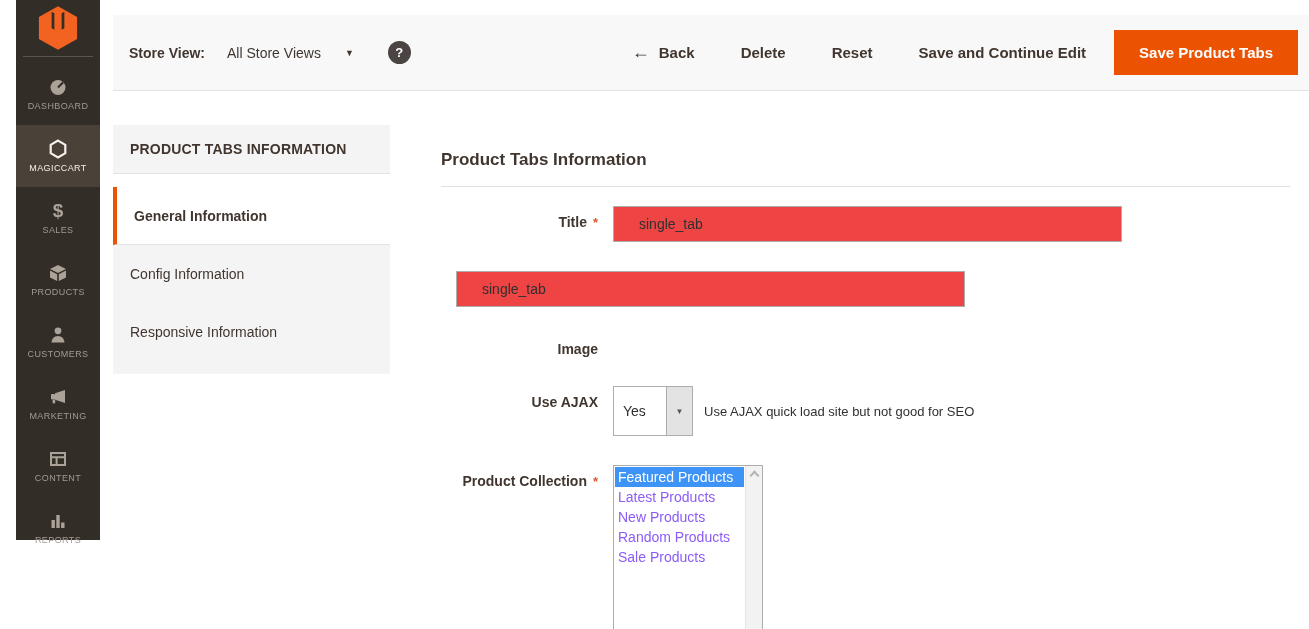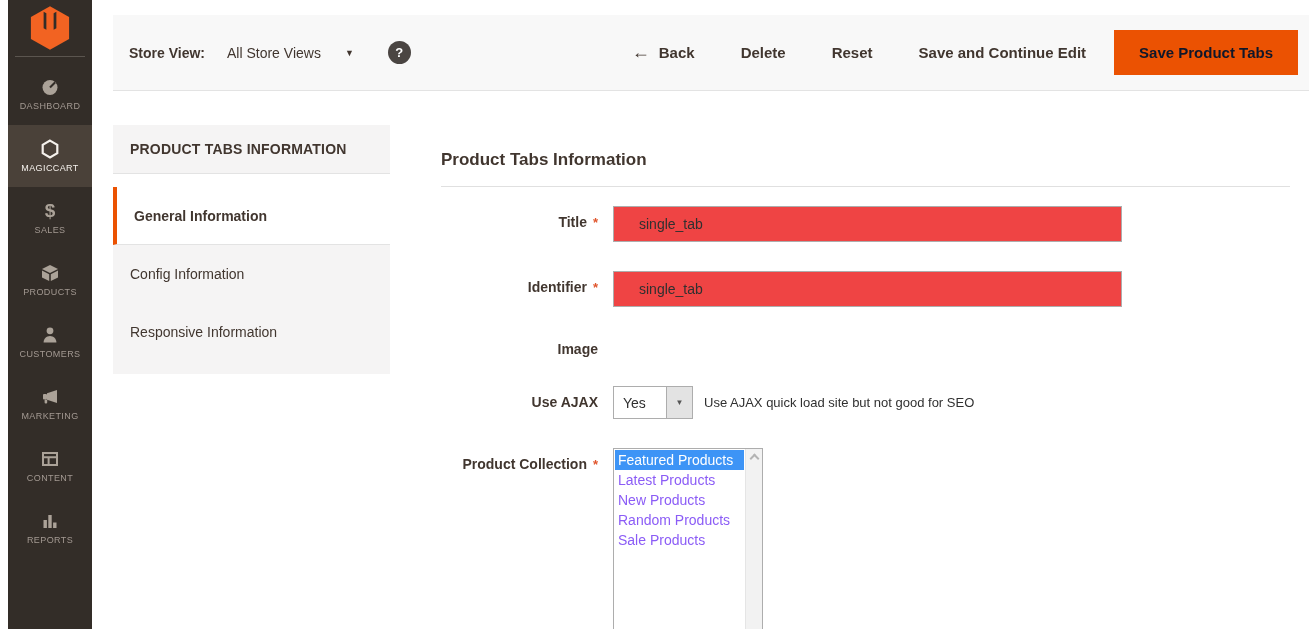--- a/index.html
+++ b/index.html
@@ -5,21 +5,21 @@
   * { margin:0; padding:0; box-sizing:border-box; }
   html,body { width:1309px; height:629px; }
   body {
     font-family:"Liberation Sans", sans-serif;
     background:#fff; color:#41362f;
     position:relative; overflow:hidden;
   }
 
   
   .sidebar {
-    position:absolute; left:8px; top:0; width:84px; height:629px;
+    position:absolute; left:16px; top:0; width:84px; height:540px;
     background:#332d28; z-index:5;
   }
   .logo-wrap { height:56px; display:flex; align-items:center; justify-content:center; cursor:pointer; }
   .logo-divider { border-bottom:1px solid #5b554f; margin:0 7px 6px 7px; }
   .nav-item {
     height:62px; display:flex; flex-direction:column; align-items:center; justify-content:center;
     color:#aba298; cursor:pointer;
   }
   .nav-item .nav-label {
     margin-top:4px; font-size:9px; letter-spacing:.4px; color:#a39992; text-align:center;
@@ -47,21 +47,21 @@
     display:flex; align-items:center; justify-content:center; cursor:pointer;
   }
   .toolbar-actions { margin-left:auto; display:flex; align-items:center; }
   .tb-btn {
     background:none; border:none; font-family:inherit;
     font-size:15px; font-weight:600; color:#41362f; cursor:pointer;
     margin-left:46px; display:flex; align-items:center;
   }
   .back-arrow { font-size:18px; margin-right:9px; font-weight:400; }
   .primary-btn {
-    margin-left:28px; background:#eb5202; color:#0f172a;
+    margin-left:28px; background:#eb5202; color:#ffffff;
     border:1px solid #eb5202; font-family:inherit;
     font-size:15px; font-weight:600; padding:13px 24px; cursor:pointer;
   }
 
   
   .side-panel { position:absolute; left:113px; top:125px; width:277px; }
   .panel-header {
     background:#f5f4f4; border-bottom:1px solid #e3e3e3; height:49px;
     display:flex; align-items:center; padding-left:17px;
     font-size:14px; font-weight:bold; color:#41362f; letter-spacing:.2px;
@@ -97,21 +97,21 @@
   .file-row { padding-top:4px; }
   .browse-btn {
     margin-left:10px; font-family:inherit; font-size:13px; color:#000;
     background:linear-gradient(#f5f5f5,#dcdcdc); border:1px solid #8f8f8f;
     padding:3px 13px; cursor:pointer;
   }
   .file-status { margin-left:12px; font-size:14px; color:#333; }
 
   
   .select-box {
-    width:80px; height:33px; border:1px solid #adadad; background:#fff;
+    width:80px; height:50px; border:1px solid #adadad; background:#fff;
     display:flex; cursor:pointer;
   }
   .select-value { flex:1; display:flex; align-items:center; padding-left:9px; font-size:14px; color:#303030; }
   .select-arrow-box {
     width:26px; background:#e3e3e3; border-left:1px solid #adadad;
     display:flex; align-items:center; justify-content:center;
   }
   .select-arrow-box .arrow { font-size:8px; color:#555; }
   .field-note { margin-left:11px; font-size:13px; color:#303030; }
 
@@ -267,23 +267,20 @@
     <div class="form-row">
       <div class="label-cell">
         <span>Title</span><span class="req-mark">*</span>
       </div>
       <div class="control-cell">
         <input type="text" class="text-input" value="single_tab" style="">
       </div>
     </div>
 
     <div class="form-row">
-      <div class="label-cell">
-        <span>Identifier</span><span class="req-mark">*</span>
-      </div>
       <div class="control-cell">
         <input type="text" class="text-input" value="single_tab" style="">
       </div>
     </div>
 
     <div class="form-row">
       <div class="label-cell" style="padding-top:5px">Image</div>
     </div>
 
     <div class="form-row">

